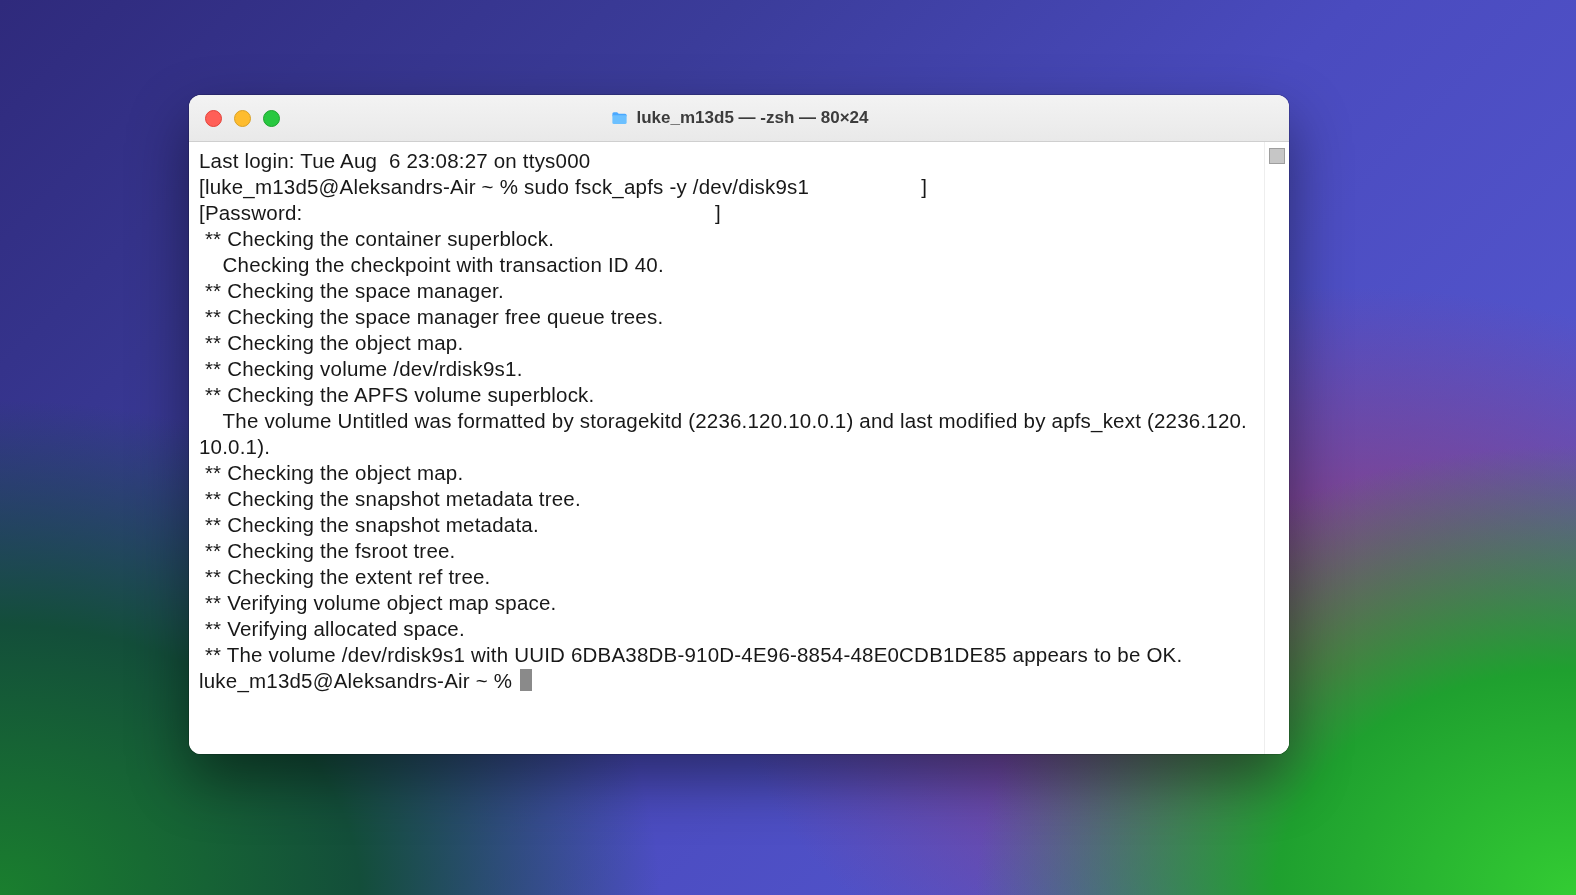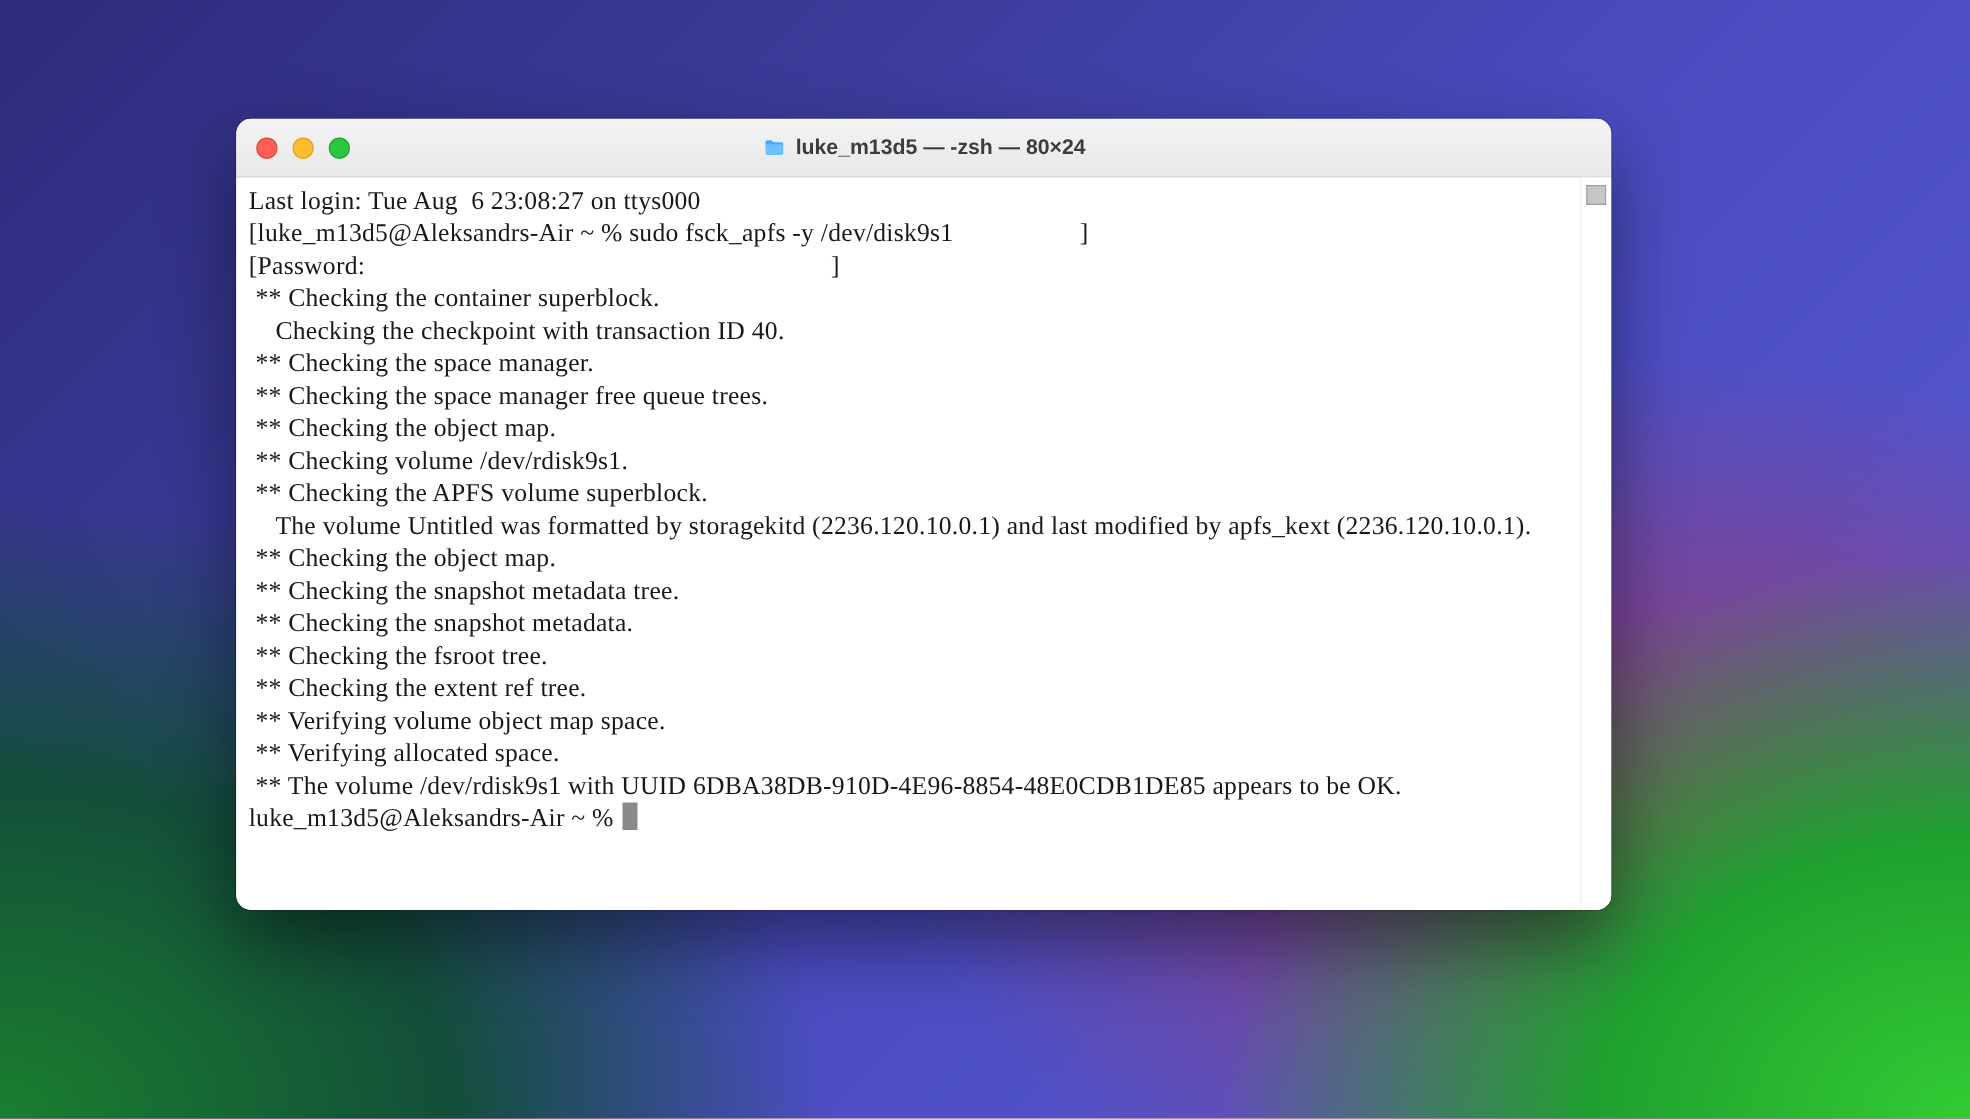--- a/index.html
+++ b/index.html
@@ -41,21 +41,21 @@
     pointer-events:none;
   }
   .folder-icon svg{width:19px;height:19px;display:block;}
   .content-wrap{
     display:flex;
     background:#fff;
   }
   .terminal{
     flex:1;
     padding:6px 8px 60px 10px;
-    font-family:Liberation Serif, serif;
+    font-family:Liberation Sans, sans-serif;
     font-size:20.5px;
     line-height:26px;
     color:#181818;
     white-space:pre-wrap;
     word-break:break-all;
     letter-spacing:0.2px;
   }
   .cursor{
     display:inline-block;width:12px;height:22px;background:#8a8a8a;vertical-align:-3px;margin-left:2px;
   }

